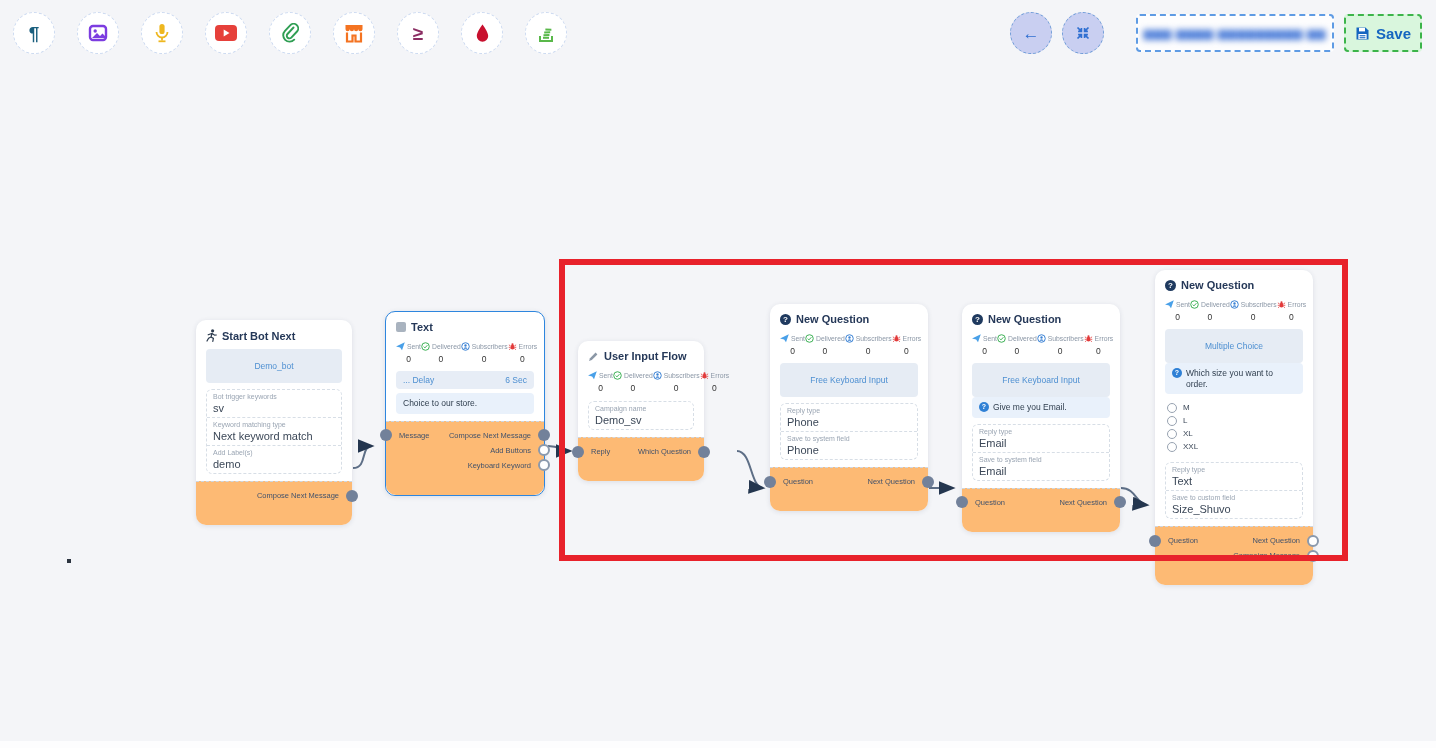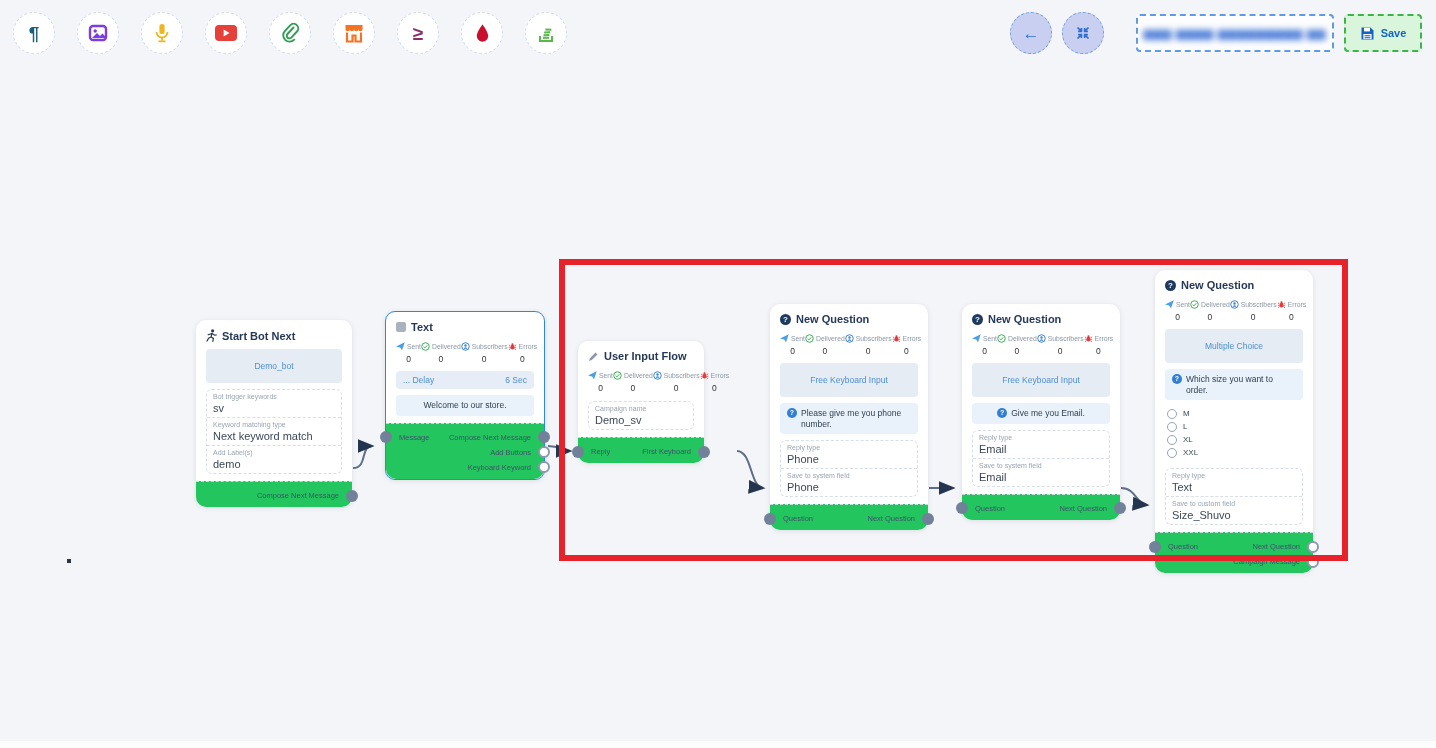--- a/index.html
+++ b/index.html
@@ -15,57 +15,57 @@
   
   .topright{position:absolute;right:14px;top:12px;display:flex;align-items:center;gap:10px;z-index:5;}
   .circle-btn{width:42px;height:42px;border-radius:50%;background:#c9cff1;border:1.5px dashed #6e9bd8;
     display:flex;align-items:center;justify-content:center;cursor:pointer;box-sizing:border-box;}
   .back-glyph{color:#2f6fd1;font-size:17px;font-weight:bold;line-height:1;}
   .flow-name{width:198px;height:38px;margin-left:22px;background:#fdfdfe;border:2px dashed #5e9be4;border-radius:4px;
     display:flex;align-items:center;justify-content:center;box-sizing:border-box;overflow:hidden;}
   .flow-name span{color:#4f7fd9;font-weight:bold;font-size:11px;letter-spacing:1px;filter:blur(3px);white-space:nowrap;}
   .save-btn{width:78px;height:38px;background:#d9f6dd;border:2px dashed #3cb44a;border-radius:4px;
     display:flex;align-items:center;justify-content:center;gap:6px;box-sizing:border-box;cursor:pointer;}
-  .save-btn span{color:#1565c0;font-size:11px;font-weight:bold;}
+  .save-btn span{color:#1565c0;font-size:15px;font-weight:bold;}
 
   
   .node{position:absolute;background:#fff;border-radius:10px;box-shadow:0 1px 5px rgba(40,60,90,.12);
     font-size:8px;color:#3c4858;z-index:3;box-sizing:border-box;}
   .node-title{display:flex;align-items:center;gap:5px;font-size:11px;font-weight:bold;color:#253858;
     padding:9px 10px 2px;}
   .q-circle{display:inline-flex;width:11px;height:11px;border-radius:50%;background:#1f3a5f;color:#fff;
     font-size:8px;font-weight:bold;align-items:center;justify-content:center;flex:0 0 auto;}
   .sq-icon{width:10px;height:10px;background:#a9b3bf;border-radius:2px;flex:0 0 auto;}
 
   .stats{display:flex;justify-content:space-between;padding:7px 10px 2px;}
   .stat{display:flex;flex-direction:column;align-items:center;gap:3px;}
   .stat .lab{display:flex;align-items:center;gap:2px;font-size:6.8px;color:#8b97a6;}
   .stat .val{font-size:8.5px;color:#333;}
 
   .pill-btn{margin:5px 10px 0;background:#e6ecf4;border-radius:4px;text-align:center;
     color:#4d8fd1;font-size:8.5px;padding:12px 0;cursor:pointer;}
   .delay-row{margin:5px 10px 4px;background:#e7edf6;border-radius:4px;display:flex;justify-content:space-between;
     color:#4d8fd1;font-size:8.5px;padding:4px 7px;cursor:pointer;}
-  .msg-box{margin:6px 10px 0;background:#e9f1fb;border-radius:4px;color:#2f3e4e;font-size:8.5px;
-    padding:5px 7px;display:flex;align-items:flex-start;gap:4px;line-height:1.25;justify-content:center;}
+  .msg-box{margin:0 10px 0;background:#e9f1fb;border-radius:4px;color:#2f3e4e;font-size:8.5px;
+    padding:5px 7px;display:flex;align-items:flex-start;gap:4px;line-height:1.25;}
   .msg-q{display:inline-flex;width:10px;height:10px;border-radius:50%;background:#2f80d5;color:#fff;
     font-size:7px;font-weight:bold;align-items:center;justify-content:center;flex:0 0 auto;}
 
   .fieldgroup{margin:6px 10px 0;border:1px dashed #d7dee6;border-radius:6px;}
   .field{padding:3px 6px 3px;cursor:text;}
   .field + .field{border-top:1px dashed #d7dee6;}
   .field .flab{font-size:7px;color:#9aa5b3;margin-bottom:2px;}
   .field .fval{font-size:11px;color:#3c4858;}
 
   .radios{margin:4px 10px 0;padding:2px 2px;}
   .radio-row{display:flex;align-items:center;gap:6px;height:11px;margin:2px 0;cursor:pointer;}
   .radio-circ{width:8px;height:8px;border:1.4px solid #98a3b1;border-radius:50%;background:#fff;flex:0 0 auto;}
   .radio-lab{font-size:8px;color:#3c4858;}
 
-  .nfooter{margin-top:7px;background:#22c55e;border-top:1px dashed #cfd6df;border-radius:0 0 10px 10px;padding:6px 0 4px;}
+  .nfooter{margin-top:7px;background:#fdba74;border-top:1px dashed #cfd6df;border-radius:0 0 10px 10px;padding:6px 0 22px;}
   .frow{position:relative;display:flex;align-items:center;height:15px;padding:0 13px;}
   .frow .plab{font-size:7.5px;color:#42526b;}
   .frow .left{margin-right:auto;}
   .frow .right{margin-left:auto;}
   .port{position:absolute;top:50%;transform:translateY(-50%);width:12px;height:12px;border-radius:50%;
     background:#72819a;cursor:pointer;z-index:4;box-sizing:border-box;}
   .port.hollow{background:#fff;border:2px solid #8a99ad;}
   .port.pl{left:-6px;} .port.pr{right:-6px;}
 
   
@@ -270,21 +270,21 @@
             <span>Errors</span>
           </span>
         <span class="val">0</span>
       </div>
     </div>
     <div class="delay-row">
       <span>... Delay</span>
       <span>6 Sec</span>
     </div>
     <div class="msg-box">
-      <span>Welcome to our store.</span>
+      <span>Choice to our store.</span>
     </div>
     <div class="nfooter">
       <div class="frow">
         <span class="port pl"></span>
         <span class="plab left">Message</span>
         <span class="plab right">Compose Next Message</span>
         <span class="port pr"></span>
       </div>
       <div class="frow">
         <span class="plab right">Add Buttons</span>
@@ -357,21 +357,21 @@
     <div class="fieldgroup">
       <div class="field">
         <div class="flab">Campaign name</div>
         <div class="fval">Demo_sv</div>
       </div>
     </div>
     <div class="nfooter">
       <div class="frow">
         <span class="port pl"></span>
         <span class="plab left">Reply</span>
-        <span class="plab right">First Keyboard</span>
+        <span class="plab right">Which Question</span>
         <span class="port pr"></span>
       </div>
     </div>
   </div>
 
   <div class="node" id="node-q1" style="left:770px;top:304px;width:158px;">
     <div class="node-title">
       <span class="q-circle">?</span>
       <span>New Question</span>
     </div>
@@ -419,24 +419,20 @@
                 <line x1="7.1" y1="5.9" x2="9.2" y2="5.9"></line>
                 <line x1="7.1" y1="7.2" x2="8.8" y2="8.6"></line>
               </g>
             </svg>
             <span>Errors</span>
           </span>
         <span class="val">0</span>
       </div>
     </div>
     <div class="pill-btn">Free Keyboard Input</div>
-    <div class="msg-box">
-      <span class="msg-q">?</span>
-      <span>Please give me you phone number.</span>
-    </div>
     <div class="fieldgroup">
       <div class="field">
         <div class="flab">Reply type</div>
         <div class="fval">Phone</div>
       </div>
       <div class="field">
         <div class="flab">Save to system field</div>
         <div class="fval">Phone</div>
       </div>
     </div>

